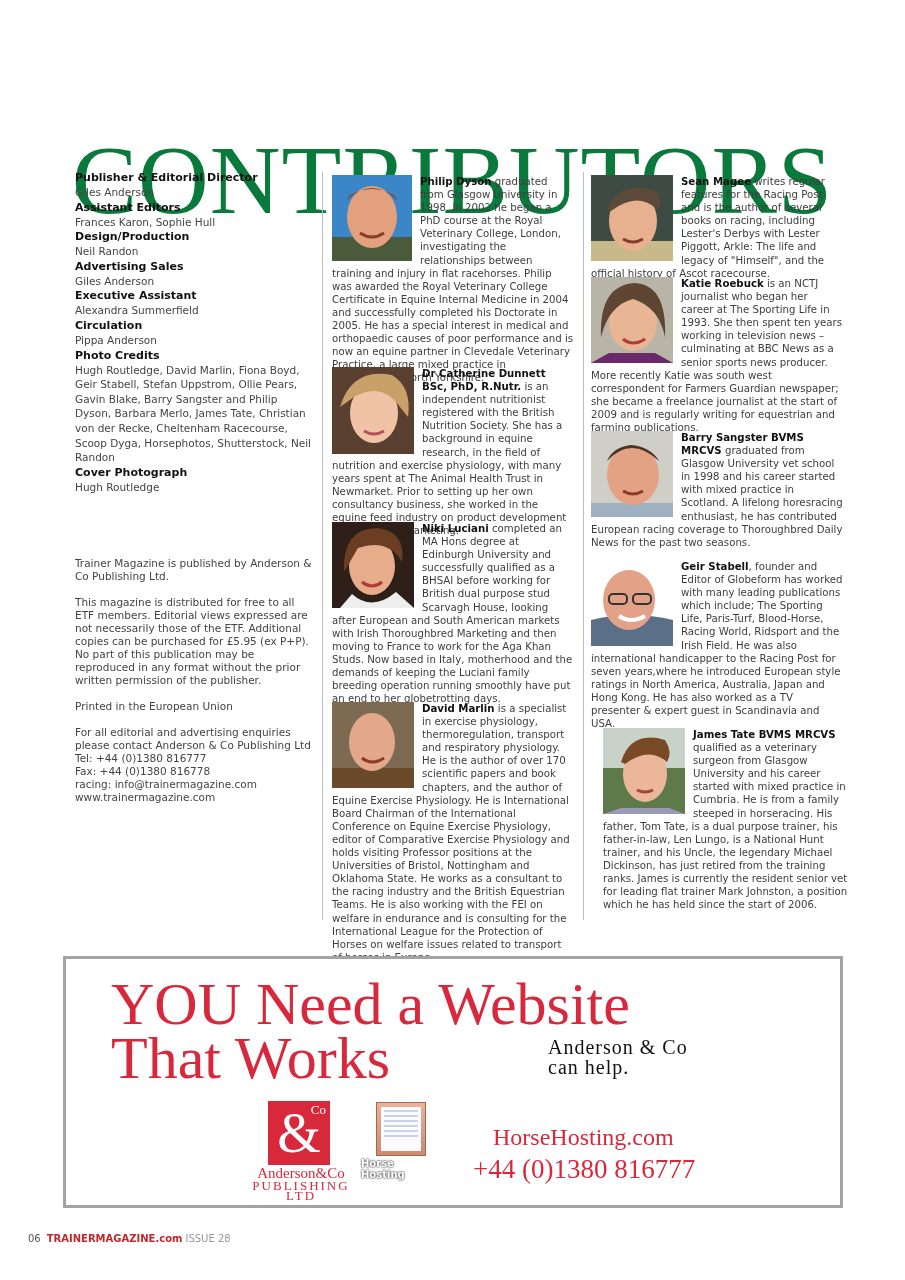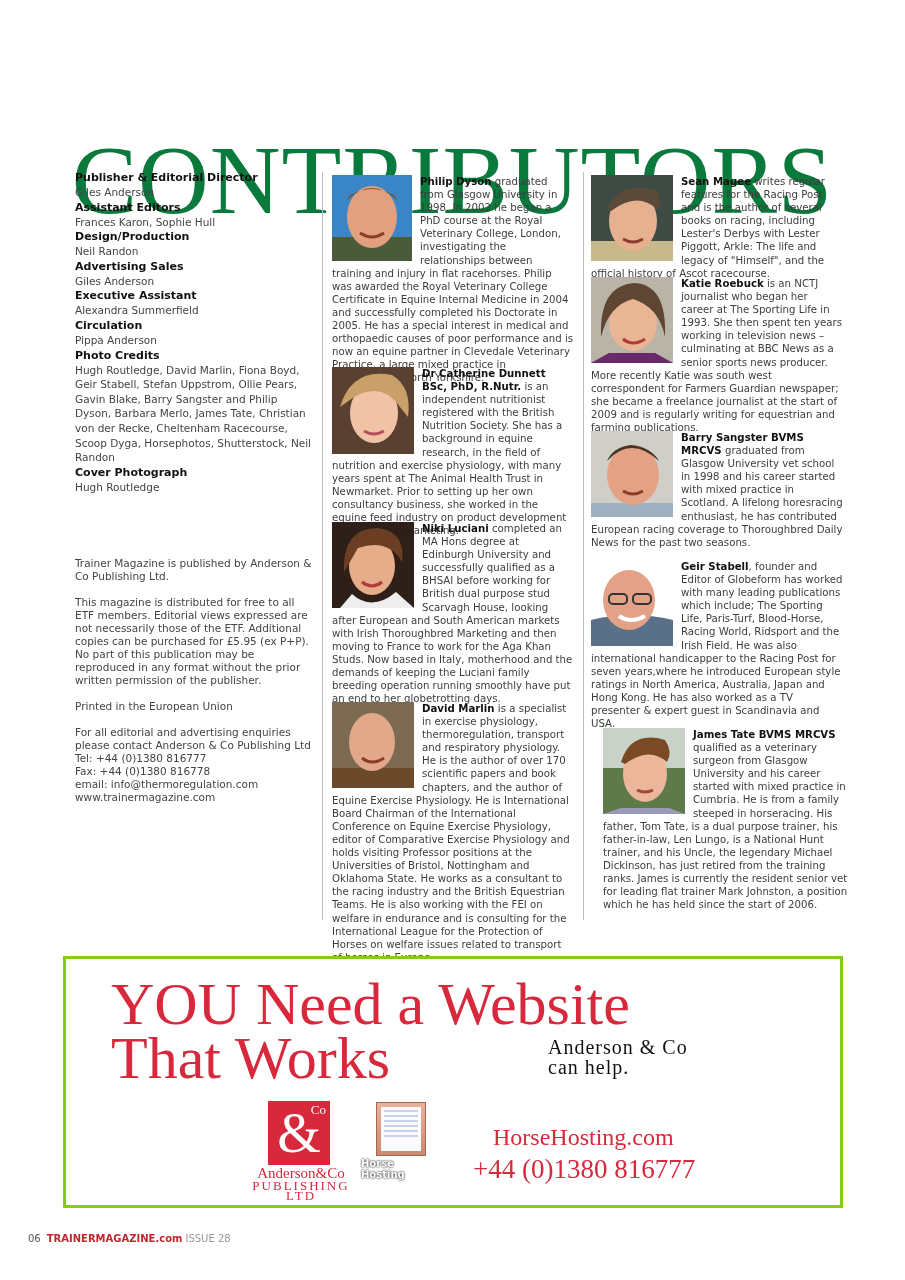--- a/index.html
+++ b/index.html
@@ -20,21 +20,21 @@
   .divider { position:absolute; width:1px; background:#bdbdbd; }
 
   
   .bio { position:absolute; font-size:10.2px; line-height:13.1px; color:#3d3d3d; }
   .bio .photo { float:left; margin:0 8px 2px 0; position:relative; overflow:hidden; }
   .bio .nm { font-weight:bold; color:#111; }
   .photo svg { display:block; }
 
   
   .ad { position:absolute; left:63px; top:956px; width:780px; height:252px;
-        border:3px solid #84cc16; box-sizing:border-box; background:#fff; }
+        border:3px solid #a3a3a3; box-sizing:border-box; background:#fff; }
   .ad-head { position:absolute; left:45px; top:18px; font-family:"Liberation Serif","DejaVu Serif",serif;
              color:#d7283c; font-size:60px; line-height:54px; }
   .ad-head .l2 { display:block; }
   .ad-help { position:absolute; left:482px; top:78px; font-family:"Liberation Serif","DejaVu Serif",serif;
              font-size:20px; line-height:20px; color:#111; letter-spacing:1px; }
   .ad-logo { position:absolute; left:202px; top:142px; width:62px; height:64px; background:#d7283c;
              color:#fff; font-family:"Liberation Serif",serif; font-size:56px; line-height:64px; text-align:center; }
   .ad-logo .co { position:absolute; right:4px; top:2px; font-size:13px; line-height:13px; }
   .ad-brand { position:absolute; left:180px; top:206px; width:110px; text-align:center;
               font-family:"Liberation Serif",serif; color:#d7283c; font-size:15px; line-height:16px; }
@@ -79,21 +79,21 @@
   <div class="name">Hugh Routledge</div>
 </div>
 
 <div class="info">
   <p>Trainer Magazine is published by Anderson &amp; Co Publishing Ltd.</p>
   <p>This magazine is distributed for free to all ETF members. Editorial views expressed are not necessarily those of the ETF. Additional copies can be purchased for £5.95 (ex P+P). No part of this publication may be reproduced in any format without the prior written permission of the publisher.</p>
   <p>Printed in the European Union</p>
   <p class="tight">For all editorial and advertising enquiries please contact Anderson &amp; Co Publishing Ltd</p>
   <p class="tight">Tel: +44 (0)1380 816777</p>
   <p class="tight">Fax: +44 (0)1380 816778</p>
-  <p class="tight">email: info@thermoregulation.com</p>
+  <p class="tight">racing: info@trainermagazine.com</p>
   <p class="tight">www.trainermagazine.com</p>
 </div>
 
 <div class="divider" style="left:322px; top:172px; height:748px;"></div>
 <div class="divider" style="left:583px; top:172px; height:748px;"></div>
 
 <div class="bio" style="left:332px; top:175px; width:242px;">
   <div class="photo" style="width:80px;height:86px;">
     <svg width="80" height="86" viewBox="0 0 80 86">
         <rect width="80" height="86" fill="#3b86c7"></rect>

